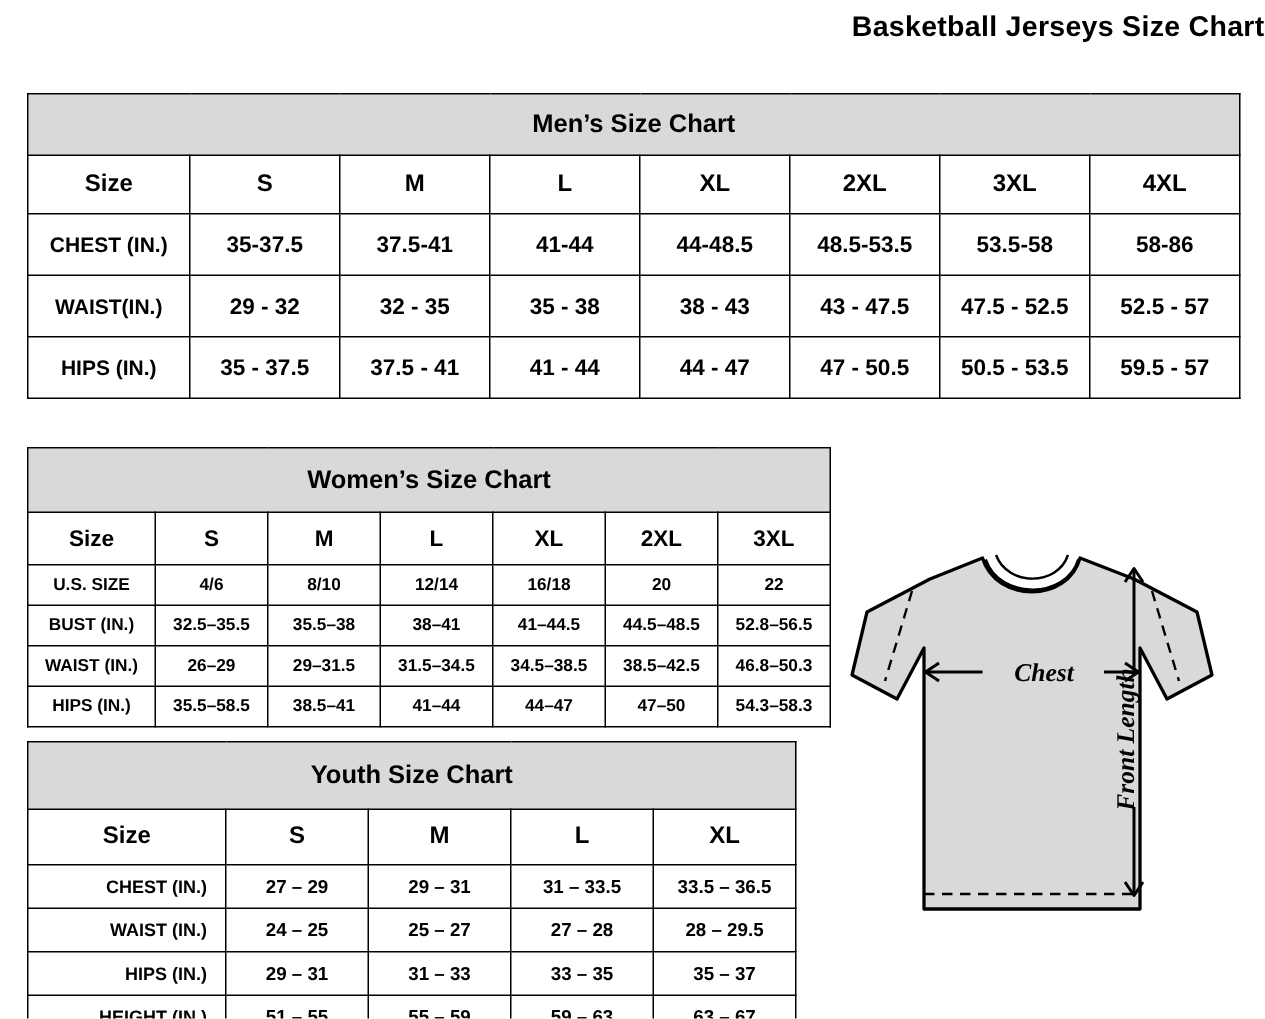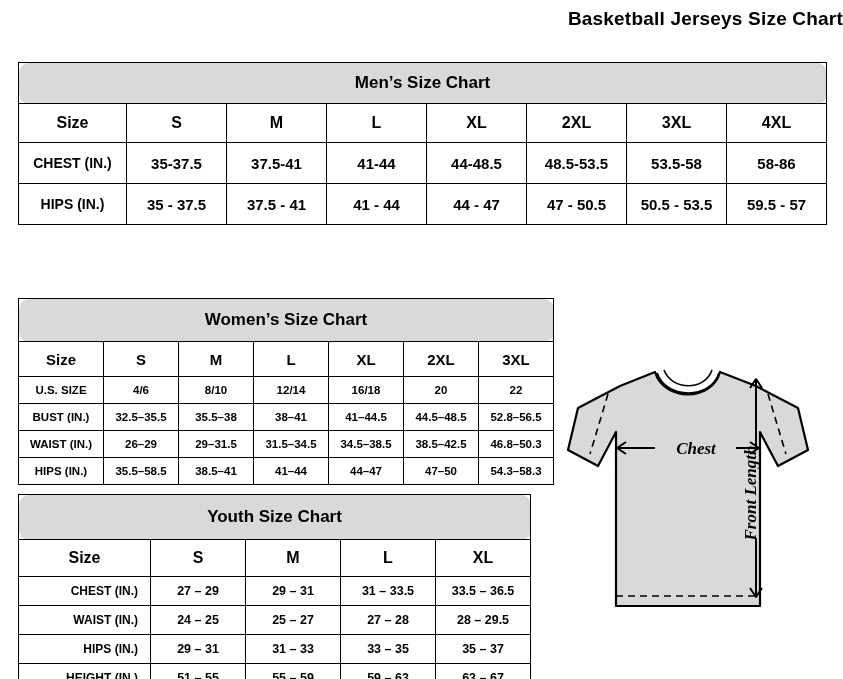--- a/index.html
+++ b/index.html
@@ -29,21 +29,20 @@
   }
   table td, table th {
     border: 1px solid #000000;
     text-align: center;
     vertical-align: middle;
     background: #ffffff;
   }
   .caption-cell {
     background: #d9d9d9 !important;
     font-weight: bold;
-    border-radius: 10px;
   }
   .hdr-cell {
     font-weight: bold;
   }
   .rowlabel {
     font-weight: bold;
   }
 
   
   #mens-chart {
@@ -171,20 +170,30 @@
     </tr>
     <tr>
       <td class="rowlabel">CHEST (IN.)</td>
       <td>35-37.5</td>
       <td>37.5-41</td>
       <td>41-44</td>
       <td>44-48.5</td>
       <td>48.5-53.5</td>
       <td>53.5-58</td>
       <td>58-86</td>
+    </tr>
+    <tr>
+      <td class="rowlabel">WAIST(IN.)</td>
+      <td>29 - 32</td>
+      <td>32 - 35</td>
+      <td>35 - 38</td>
+      <td>38 - 43</td>
+      <td>43 - 47.5</td>
+      <td>47.5 - 52.5</td>
+      <td>52.5 - 57</td>
     </tr>
     <tr>
       <td class="rowlabel">HIPS (IN.)</td>
       <td>35 - 37.5</td>
       <td>37.5 - 41</td>
       <td>41 - 44</td>
       <td>44 - 47</td>
       <td>47 - 50.5</td>
       <td>50.5 - 53.5</td>
       <td>59.5 - 57</td>

